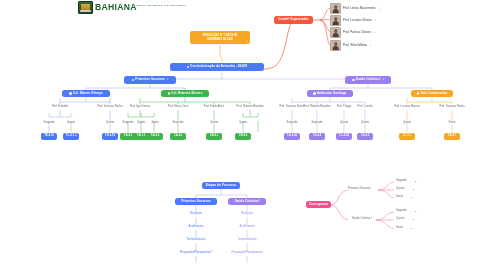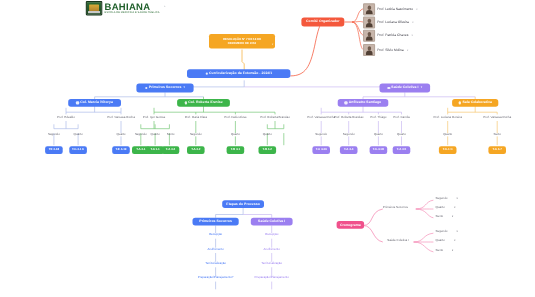--- a/index.html
+++ b/index.html
@@ -60,21 +60,21 @@
     position:relative;overflow:hidden;border:.4px solid #17361b;
   }
   #logo .crest:before{
     content:"";position:absolute;left:2px;top:1.5px;width:9px;height:6px;
     background:linear-gradient(#d8ac3a,#b3842a);border-radius:.5px;
   }
   #logo .crest:after{
     content:"";position:absolute;left:1px;bottom:.6px;width:11px;height:2.6px;
     background:#c9c9c9;border-radius:.5px;
   }
-  #logo .wordmark{display:flex;flex-direction:column;justify-content:center;}
+  #logo .wordmark{display:flex;justify-content:center;}
   #logo .wm-main{
     font-size:8.6px;font-weight:bold;color:#1f5f2a;letter-spacing:.3px;line-height:1;
   }
   #logo .wm-sub{
     font-size:2.3px;color:#2b6b34;letter-spacing:.12px;line-height:1;margin-top:.6px;
   }
   #logo .tiny{font-size:2.4px;color:#9aa0a6;margin-left:2px;align-self:flex-start;margin-top:3px;}
 
   
   .prof{position:absolute;display:flex;align-items:center;gap:2px;}

